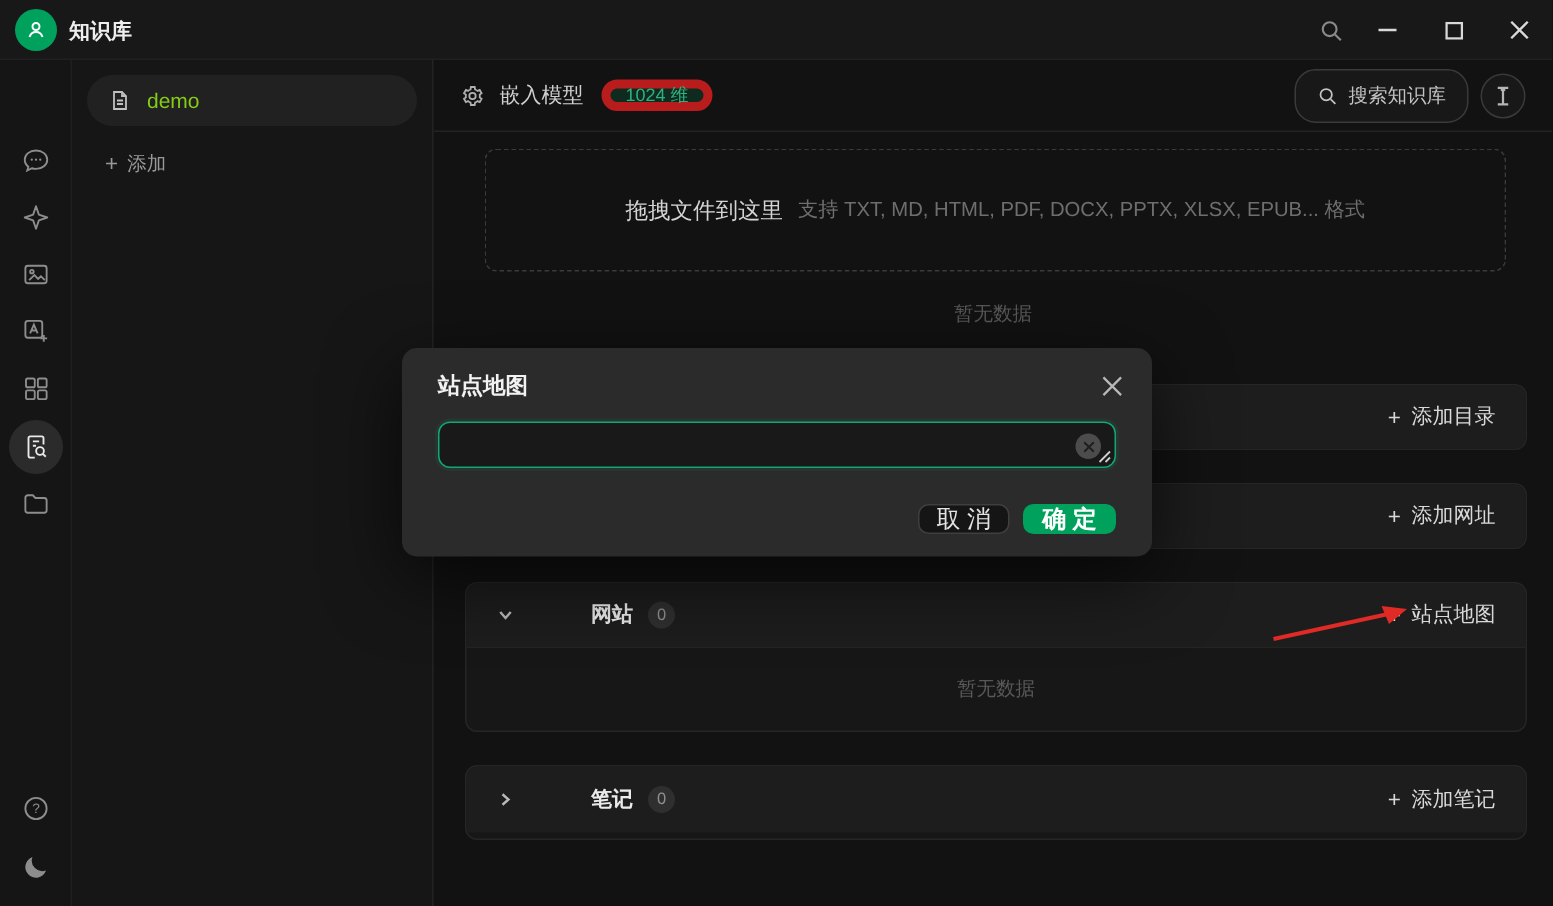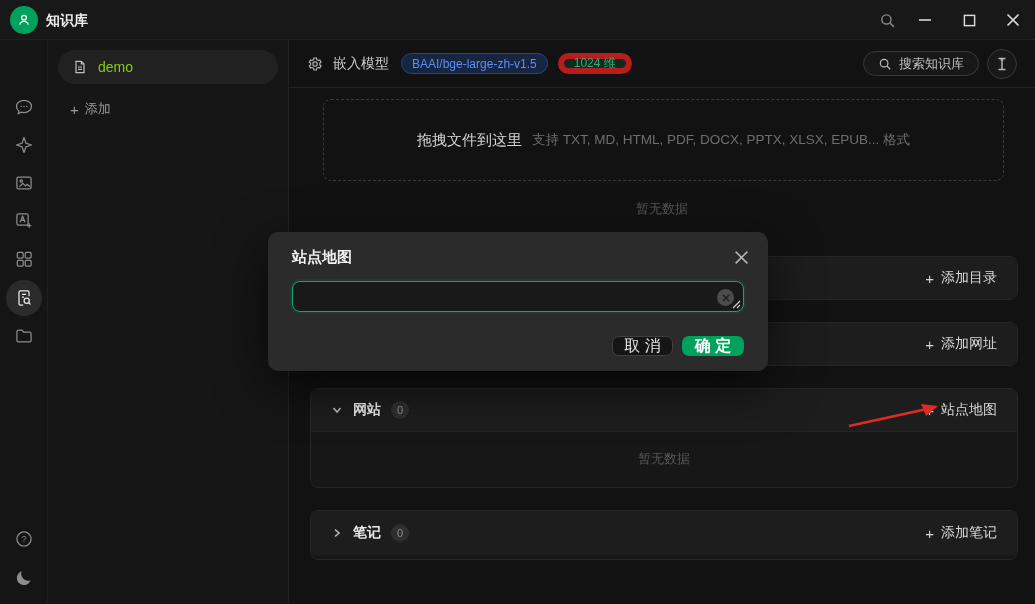--- a/index.html
+++ b/index.html
@@ -34,31 +34,31 @@
   .plus{font-size:15px;line-height:1;color:inherit;}
 
   
   .main{position:absolute;left:289px;top:40px;width:746px;height:564px;background:var(--bg);}
   .main-header{position:absolute;left:0;top:0;width:746px;height:48px;border-bottom:1px solid #232323;display:flex;align-items:center;padding:0 18px;gap:10px;}
   .embed-label{font-size:14px;color:#cfcfcf;margin-right:2px;}
   .badge{height:21px;display:flex;align-items:center;border-radius:11px;padding:0 10px;font-size:12px;}
   .badge-blue{color:var(--badge-blue-text,#5e8ff2);background:#152542;border:1px solid #2a4682;}
   .badge-green{color:var(--badge-green-text,#2ab37e);background:#0f2a1f;border:6px solid #b91c1c;}
   .mh-right{margin-left:auto;display:flex;align-items:center;gap:8px;}
-  .search-pill{height:25px;border:1px solid #3a3a3a;border-radius:14px;background:#181818;display:flex;align-items:center;gap:7px;padding:0 14px;color:#c2c2c2;font-size:13px;cursor:pointer;}
+  .search-pill{height:36px;border:1px solid #3a3a3a;border-radius:14px;background:#181818;display:flex;align-items:center;gap:7px;padding:0 14px;color:#c2c2c2;font-size:13px;cursor:pointer;}
   .circle-btn{width:30px;height:30px;border-radius:50%;border:1px solid #3a3a3a;background:#181818;display:flex;align-items:center;justify-content:center;color:#b5b5b5;cursor:pointer;}
 
   .dropzone{position:absolute;left:34px;top:59px;width:681px;height:82px;border:1px dashed #3b3b3b;border-radius:8px;display:flex;flex-direction:row;align-items:center;justify-content:center;gap:10px;cursor:pointer;}
   .dz-title{font-size:15px;color:#d4d4d4;}
   .dz-sub{font-size:13.5px;color:#6e6e6e;}
   .files-empty{position:absolute;left:0;top:160px;width:746px;text-align:center;font-size:13px;color:var(--muted);}
 
   .card{position:absolute;left:21px;width:708px;border:1px solid var(--border);border-radius:8px;overflow:hidden;background:var(--card-body);}
   .card-head{height:42px;background:var(--card-head);display:flex;align-items:center;padding:0 20px;gap:10px;}
-  .sec-title{font-size:14px;font-weight:bold;color:#eaeaea;}
+  .sec-title{font-size:14px;font-weight:bold;color:#eaeaea;margin-left:41px;}
   .count-badge{width:18px;height:18px;border-radius:50%;background:#2f2f2f;color:#8f8f8f;font-size:11px;display:flex;align-items:center;justify-content:center;}
   .sec-action{margin-left:auto;display:flex;align-items:center;gap:7px;color:#d8d8d8;font-size:14px;cursor:pointer;}
   .card-body{height:55px;border-top:1px solid #242424;display:flex;align-items:center;justify-content:center;font-size:13px;color:var(--muted);}
   .card-dir{top:216px;height:44px;} .card-url{top:282px;height:44px;}
   .card-web{top:348px;height:100px;} .card-notes{top:470px;height:50px;}
   .chev{color:#b9b9b9;}
 
   
   .anno-arrow{position:absolute;left:845px;top:398px;z-index:20;pointer-events:none;}
 
@@ -192,21 +192,20 @@
 </div>
 
 <div class="main">
 
   <div class="main-header">
     <svg width="16" height="16" viewBox="0 0 24 24" fill="none" stroke="#b0b0b0" stroke-width="1.8" style="cursor:pointer">
         <circle cx="12" cy="12" r="3.2"></circle>
         <path d="M19.2 13.4a7.4 7.4 0 0 0 0-2.8l1.9-1.4-1.9-3.2-2.2.9a7.4 7.4 0 0 0-2.4-1.4L14.2 3h-3.8l-.4 2.5a7.4 7.4 0 0 0-2.4 1.4l-2.2-.9-1.9 3.2 1.9 1.4a7.4 7.4 0 0 0 0 2.8l-1.9 1.4 1.9 3.2 2.2-.9a7.4 7.4 0 0 0 2.4 1.4l.4 2.5h3.8l.4-2.5a7.4 7.4 0 0 0 2.4-1.4l2.2.9 1.9-3.2z"></path>
       </svg>
     <span class="embed-label">嵌入模型</span>
-    <span class="badge badge-blue">BAAI/bge-large-zh-v1.5</span>
     <span class="badge badge-green">1024 维</span>
     <div class="mh-right">
       <div class="search-pill">
         <svg width="14" height="14" viewBox="0 0 24 24" fill="none" stroke="currentColor" stroke-width="2">
             <circle cx="10.5" cy="10.5" r="6.5"></circle>
             <path d="M15.5 15.5L21 21"></path>
           </svg>
         <span>搜索知识库</span>
       </div>
       <div class="circle-btn">

